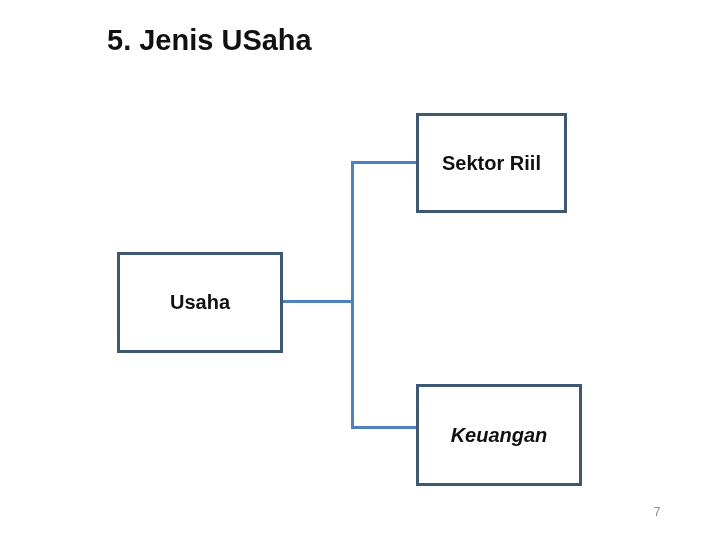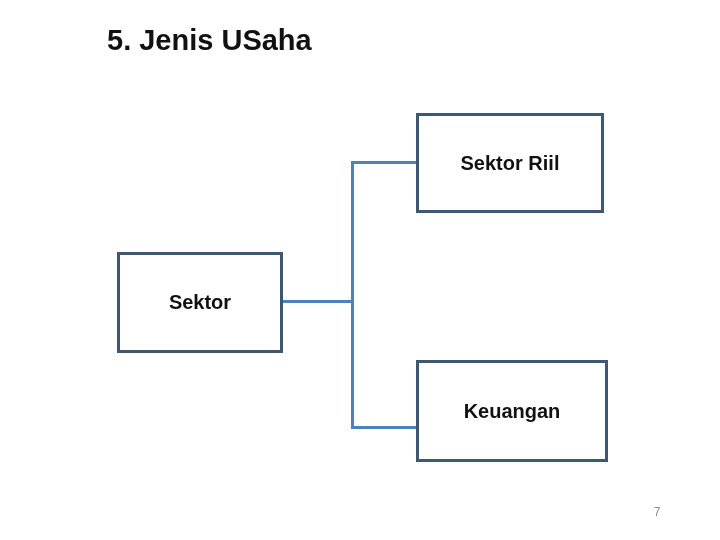--- a/index.html
+++ b/index.html
@@ -37,22 +37,22 @@
     align-items: center;
     justify-content: center;
   }
   .shape-box .label {
     font-size: 20px;
     font-weight: bold;
     color: var(--box-text);
     text-align: center;
   }
   .box-root   { left: 117px; top: 252px; width: 166px; height: 101px; }
-  .box-top    { left: 416px; top: 113px; width: 188px; height: 100px; }
-  .box-bottom { left: 416px; top: 360px; width: 192px; height: 102px; }
+  .box-top    { left: 416px; top: 113px; width: 151px; height: 100px; }
+  .box-bottom { left: 416px; top: 384px; width: 166px; height: 102px; font-style: italic; }
   .connector {
     position: absolute;
     background: var(--connector);
   }
   .conn-root-h   { left: 283px; top: 300px; width: 70px;  height: 3px; }
   .conn-vertical { left: 351px; top: 161px; width: 3px;   height: 268px; }
   .conn-top-h    { left: 352px; top: 161px; width: 64px;  height: 3px; }
   .conn-bottom-h { left: 352px; top: 426px; width: 64px;  height: 3px; }
   .page-number {
     position: absolute;
@@ -74,21 +74,21 @@
   <div class="connector conn-root-h"></div>
   <div class="connector conn-vertical"></div>
   <div class="connector conn-top-h"></div>
   <div class="connector conn-bottom-h"></div>
 
   <div class="shape-box box-top">
     <span class="label">Sektor Riil</span>
   </div>
 
   <div class="shape-box box-root">
-    <span class="label">Sektor</span>
+    <span class="label">Usaha</span>
   </div>
 
   <div class="shape-box box-bottom">
     <span class="label">Keuangan</span>
   </div>
 
   <div class="page-number">7</div>
 
 </div>
 

